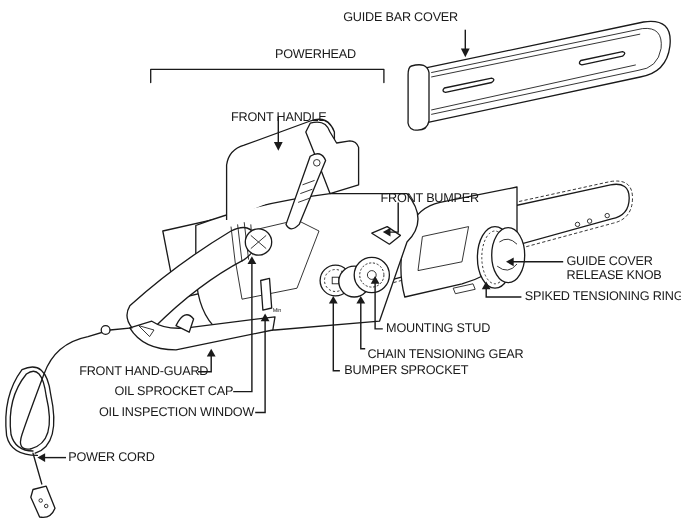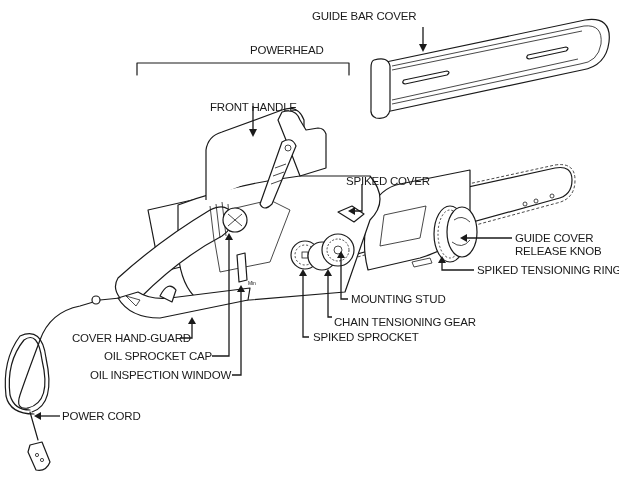--- a/index.html
+++ b/index.html
@@ -163,24 +163,24 @@
   </g>
   <g>
     <line class="lead" x1="60" y1="416" x2="40" y2="416"></line>
     <path class="arrow" d="M34,416 L41,412 L41,420 Z"></path>
   </g>
 </svg>
 
 <div class="lbl" style="left:312px; top:10px;">GUIDE BAR COVER</div>
 <div class="lbl" style="left:209px; top:44px;margin-left:41px;">POWERHEAD</div>
 <div class="lbl" style="left:210px; top:82px;margin-top:19px;">FRONT HANDLE</div>
-<div class="lbl" style="left:346px; top:175px;">SPIKED COVER</div>
+<div class="lbl" style="left:346px; top:175px;">FRONT BUMPER</div>
 <div class="lbl" style="left:515px; top:232px;">GUIDE COVER</div>
 <div class="lbl" style="left:515px; top:245px;">RELEASE KNOB</div>
 <div class="lbl" style="left:477px; top:264px;">SPIKED TENSIONING RING</div>
 <div class="lbl" style="left:351px; top:293px;">MOUNTING STUD</div>
 <div class="lbl" style="left:334px; top:316px;">CHAIN TENSIONING GEAR</div>
-<div class="lbl" style="left:313px; top:331px;">SPIKED SPROCKET</div>
-<div class="lbl" style="left:72px; top:332px;">COVER HAND-GUARD</div>
+<div class="lbl" style="left:313px; top:331px;">BUMPER SPROCKET</div>
+<div class="lbl" style="left:72px; top:332px;">FRONT HAND-GUARD</div>
 <div class="lbl" style="left:104px; top:350px;">OIL SPROCKET CAP</div>
 <div class="lbl" style="left:90px; top:369px;">OIL INSPECTION WINDOW</div>
 <div class="lbl" style="left:62px; top:410px;">POWER CORD</div>
 <div class="lbl" style="left:248px; top:280px; font-size:5px; line-height:6px;">Min</div>
 
 </body></html>

